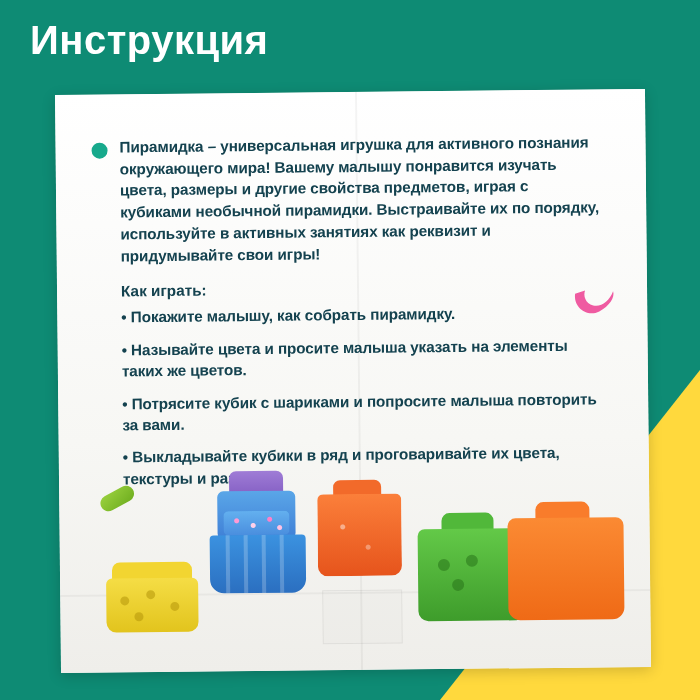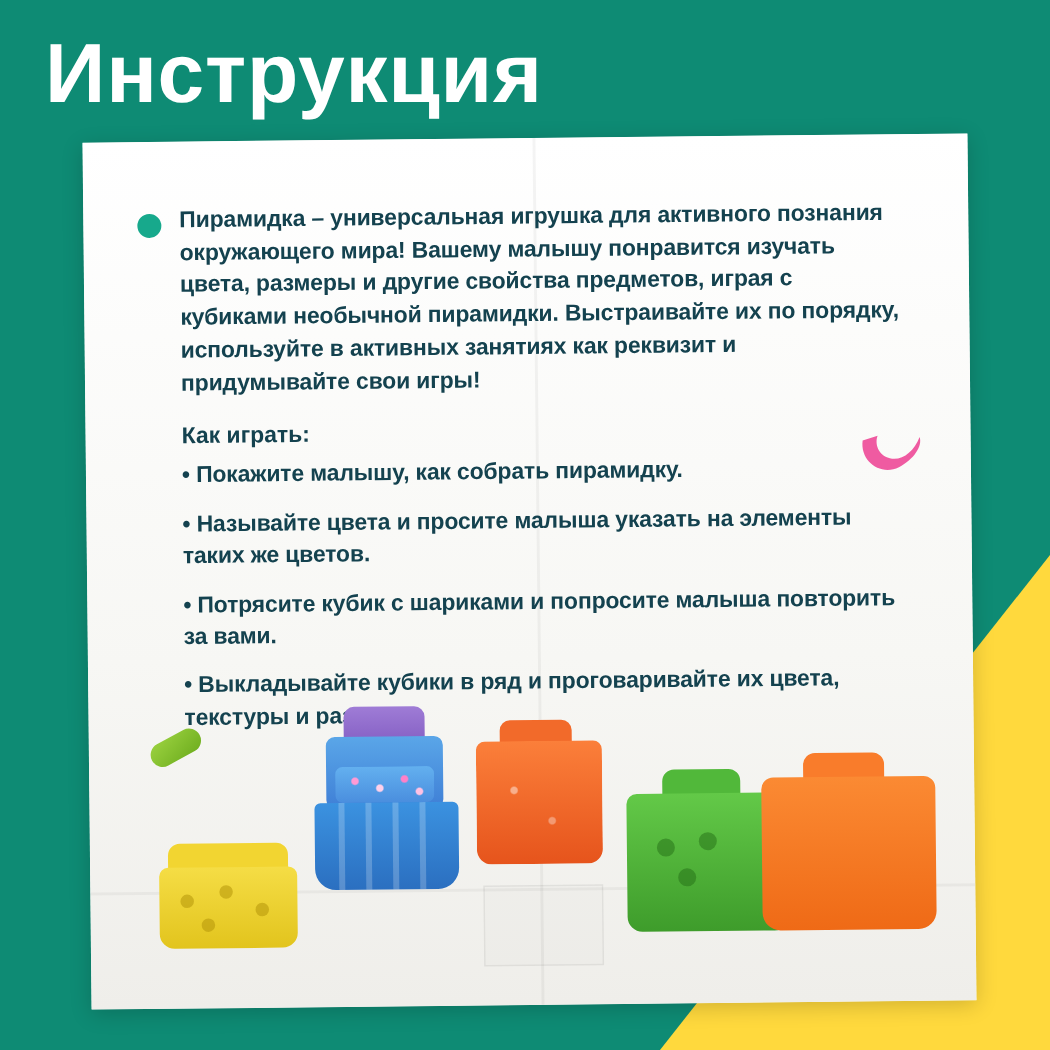--- a/index.html
+++ b/index.html
@@ -28,21 +28,21 @@
     width: 260px;
     height: 330px;
     background: #ffd93d;
     clip-path: polygon(100% 0%, 100% 100%, 0% 100%);
     z-index: 1;
   }
   .title {
     position: absolute;
     left: 30px;
     top: 18px;
-    font-size: 56px;
+    font-size: 40px;
     line-height: 1.1;
     font-weight: bold;
     color: #ffffff;
     letter-spacing: 0.5px;
     z-index: 5;
   }
   
   .card {
     position: absolute;
     left: 58px;

